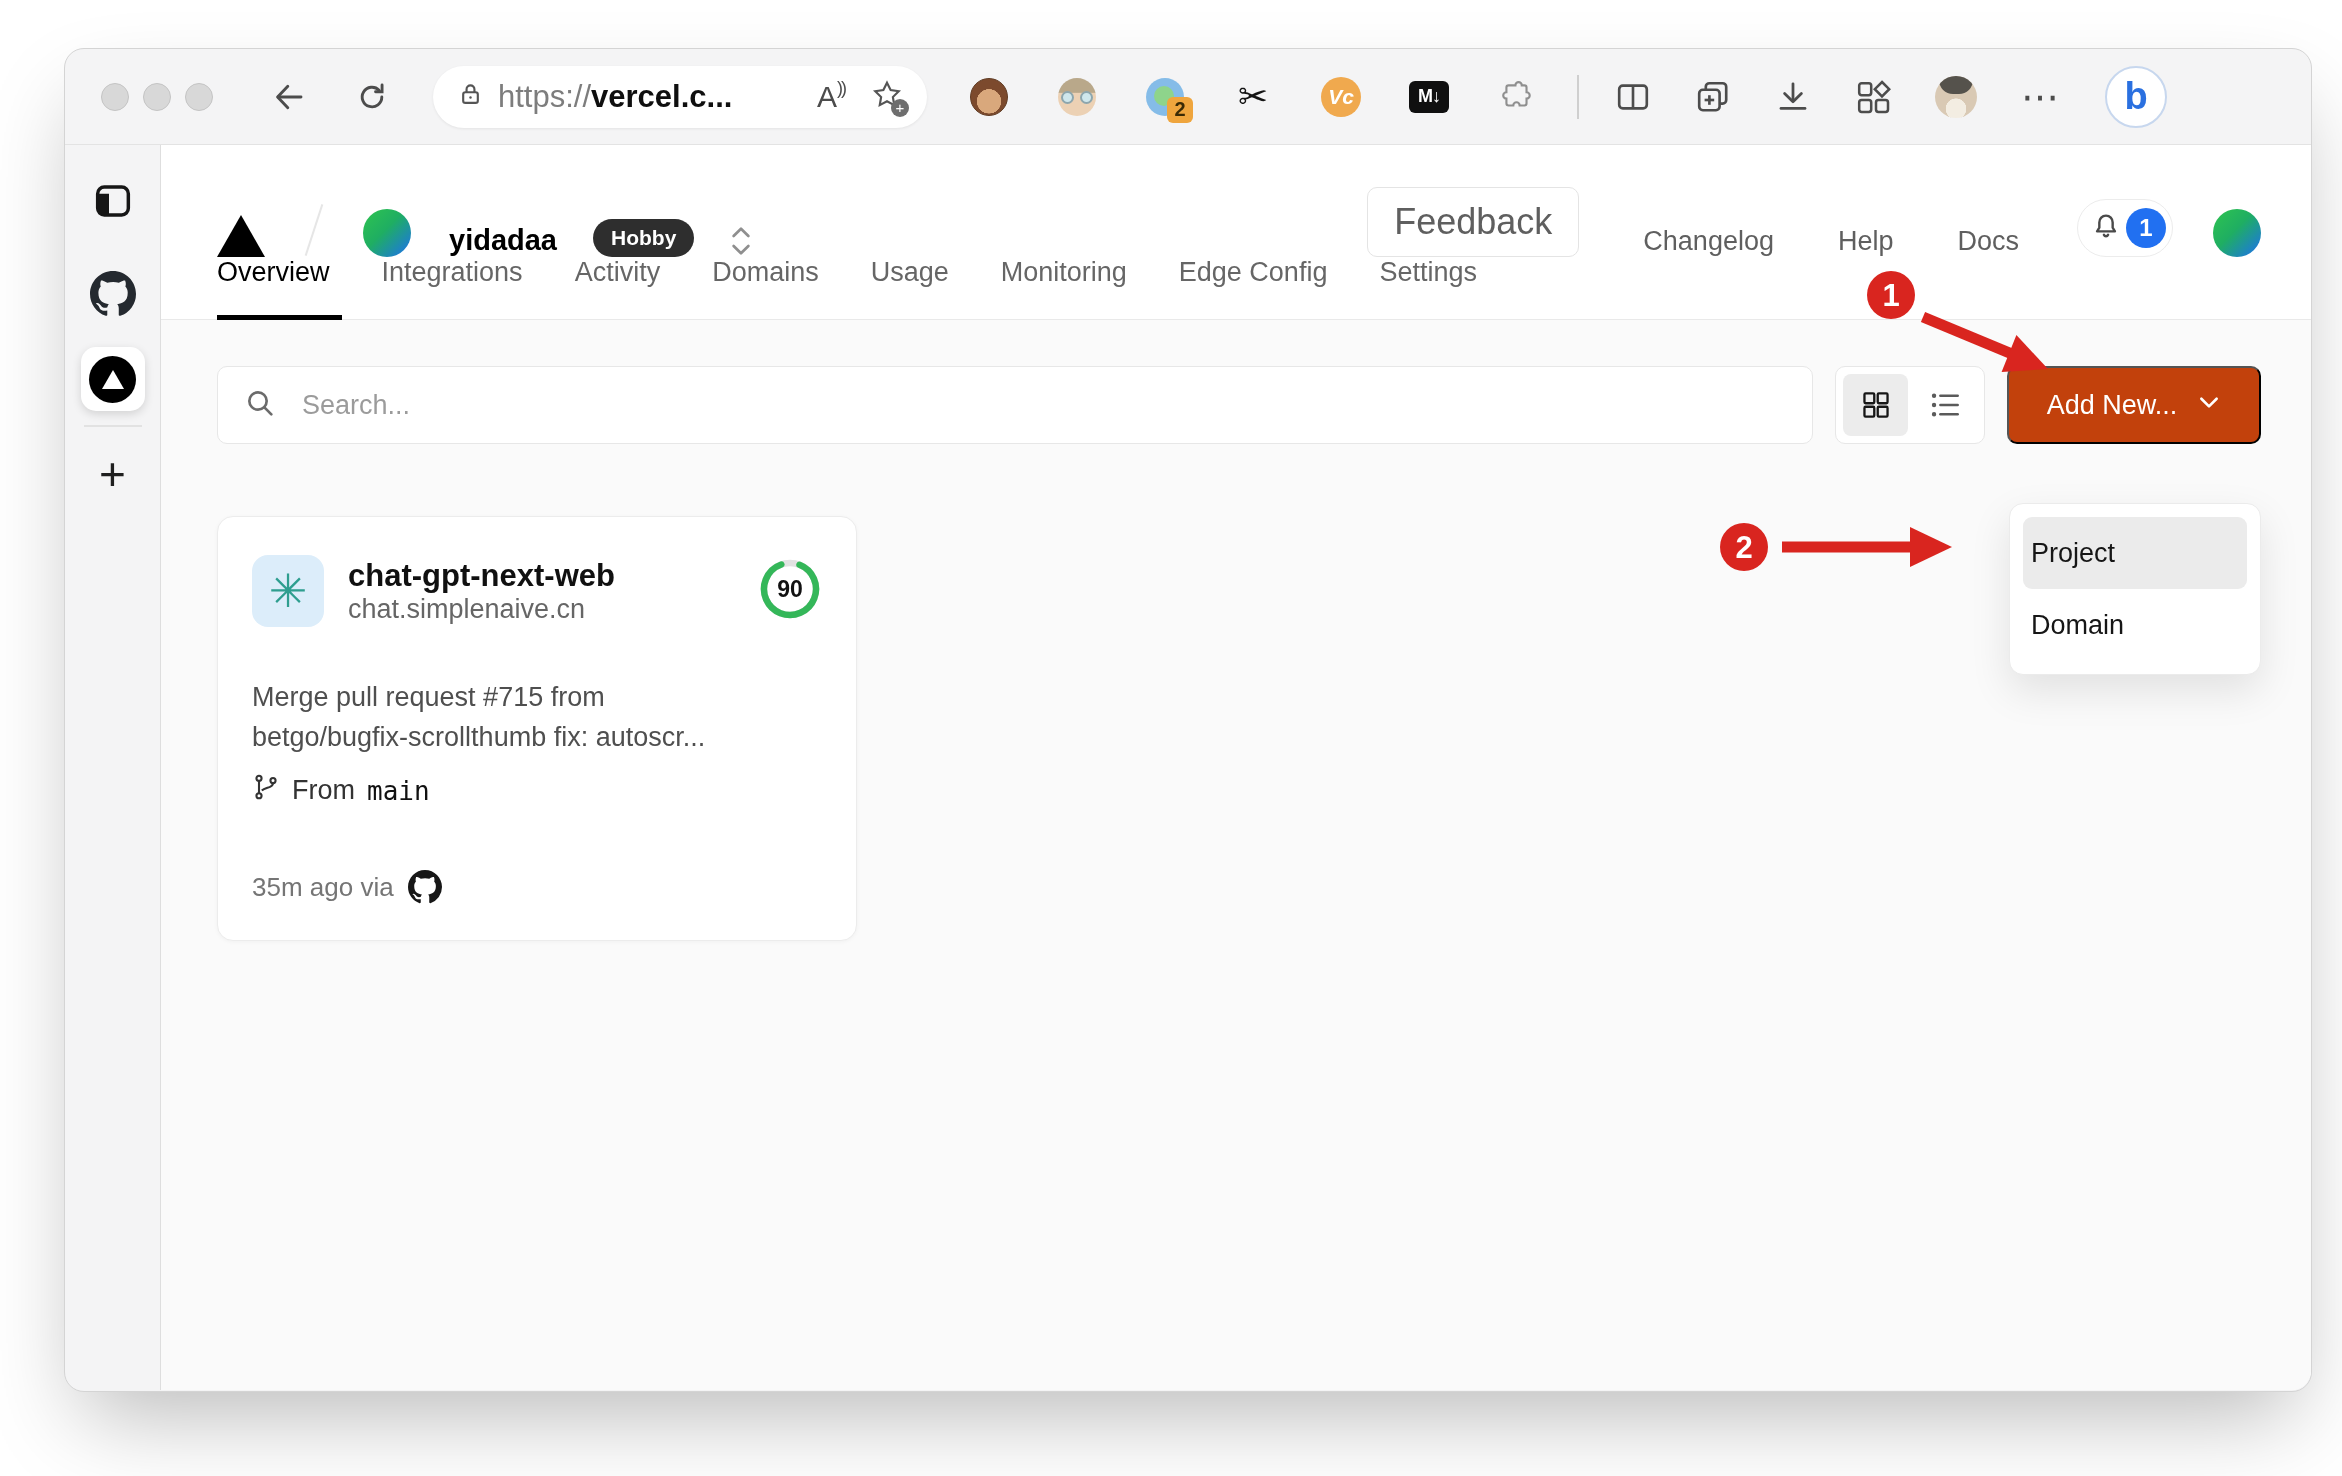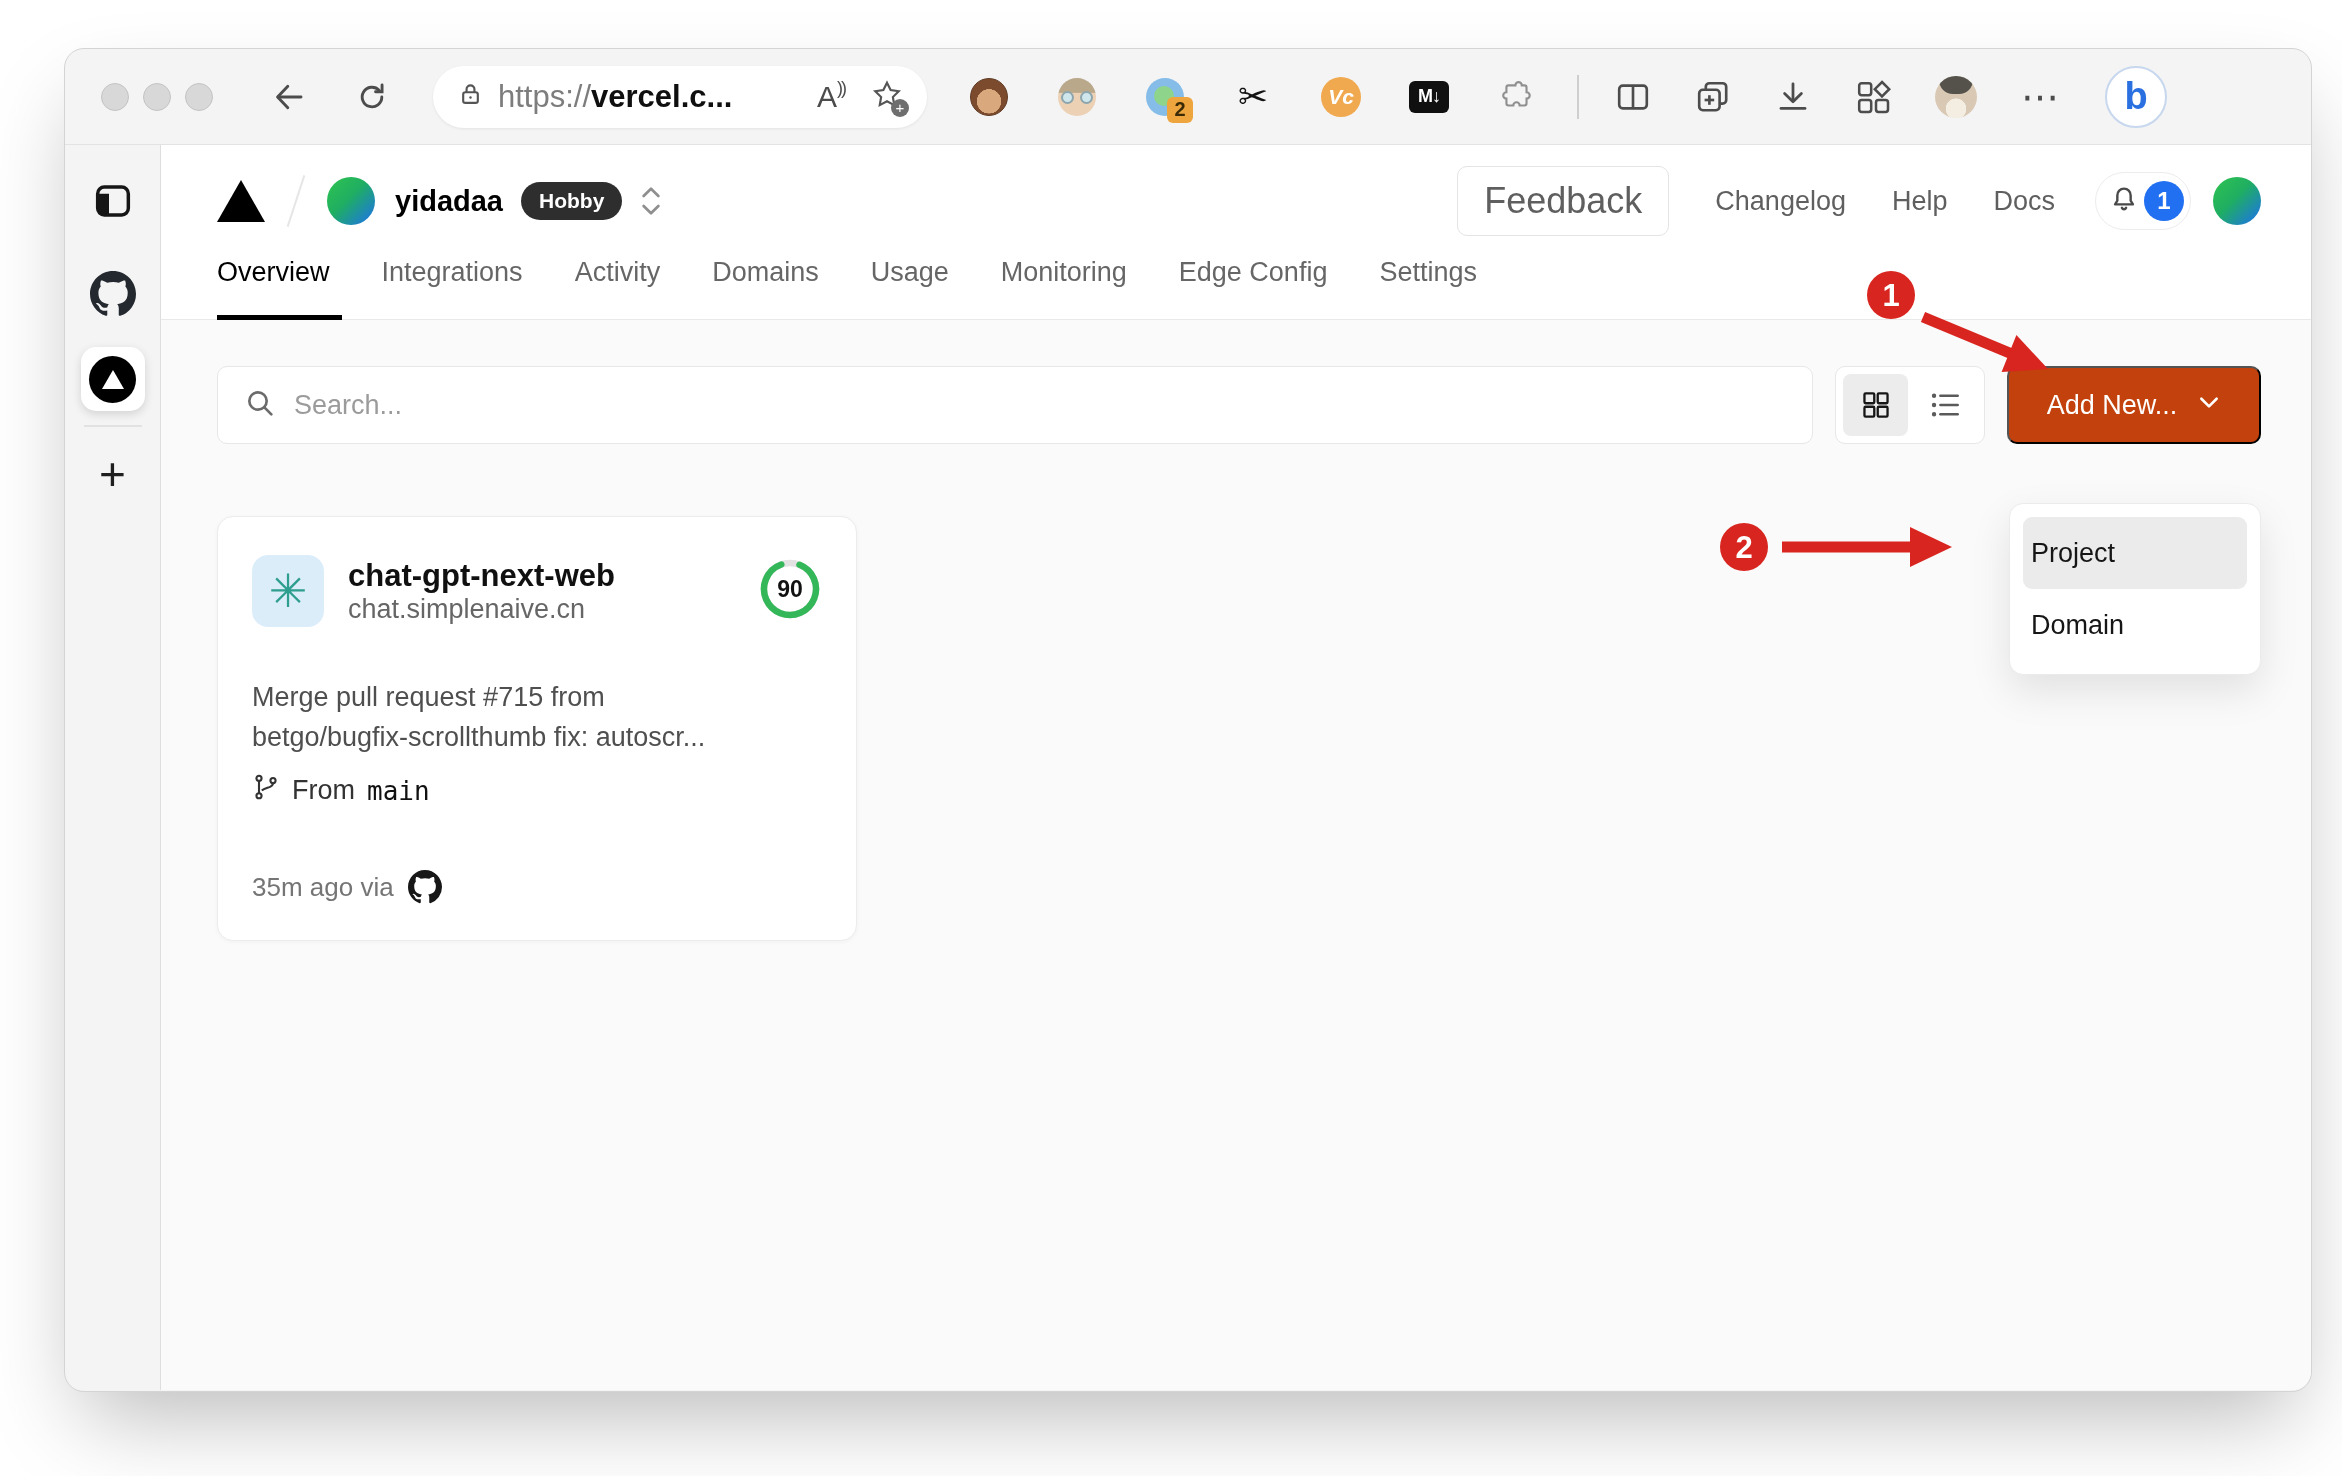--- a/index.html
+++ b/index.html
@@ -60,21 +60,21 @@
   .sb-active { margin-top:26px; width:64px; height:64px; background:#fff; border-radius:15px;
     box-shadow:0 3px 10px rgba(0,0,0,.14); display:flex; align-items:center; justify-content:center; }
   .sb-circle { width:47px; height:47px; border-radius:50%; background:#000; display:flex; align-items:center; justify-content:center; }
   .sb-tri { width:0; height:0; border-left:11px solid transparent; border-right:11px solid transparent; border-bottom:19px solid #fff; }
   .sb-divider { margin-top:14px; width:58px; height:2px; background:#e2e2e2; }
   .sb-plus { margin-top:24px; font-size:46px; font-weight:300; color:#1f1f1f; line-height:1; }
 
   .page { flex:1; background:#fff; border-radius:0 0 20px 0; display:flex; flex-direction:column; position:relative; }
 
   
-  .crumb-row { height:112px; display:flex; align-items:center; padding:0 50px 0 56px; }
+  .crumb-row { height:112px; display:flex; align-items:flex-end; padding:0 50px 0 56px;gap:18px; }
   .v-tri { width:0; height:0; border-left:24px solid transparent; border-right:24px solid transparent; border-bottom:42px solid #000; }
   .slash { width:2px; height:54px; background:#e6e6e6; transform:rotate(18deg); margin:0 30px; }
   .avatar { width:48px; height:48px; border-radius:50%; background:linear-gradient(135deg,#2fc44f 0%,#1fae62 45%,#1d6ff2 100%); }
   .team-name { margin-left:20px; font-size:29px; font-weight:700; color:#000; }
   .plan-badge { margin-left:18px; background:#2e2e2e; color:#fff; font-size:21px; font-weight:600;
     padding:7px 18px; border-radius:999px; }
   .selector { margin-left:16px; display:flex; align-items:center; }
   .spacer { flex:1; }
   .feedback-btn { border:1px solid #e4e4e4; background:#fff; border-radius:10px; padding:13px 26px;
     font-size:36px; color:#5f5f5f; }
@@ -91,21 +91,21 @@
     font-size:27px; color:#666; }
   .tab.first { padding-left:0; }
   .tab.active { color:#000; }
   .tab.active::after { content:""; position:absolute; left:0; right:14px; bottom:-1px; height:5px; background:#000; }
 
   
   .content { flex:1; background:#fafafa; padding:46px 50px 0 56px; border-radius:0 0 20px 0; }
   .controls { display:flex; gap:22px; }
   .search { flex:1; height:78px; background:#fff; border:1px solid #e7e7e7; border-radius:10px;
     display:flex; align-items:center; padding:0 26px; }
-  .search input { flex:1; border:none; outline:none; background:transparent; margin-left:18px;
+  .search input { flex:1; border:none; outline:none; background:transparent; margin-left:26px;
     font-size:27px; color:#111; font-family:"Liberation Sans", sans-serif; }
   .search input::placeholder { color:#9b9b9b; }
   .toggle { width:150px; height:78px; background:#fff; border:1px solid #e7e7e7; border-radius:10px;
     display:flex; padding:7px; gap:4px; }
   .seg { flex:1; border-radius:8px; display:flex; align-items:center; justify-content:center; }
   .seg.sel { background:#ececec; }
   .addnew { width:254px; height:78px; background:#c2410c; border-radius:10px; color:#fff; font-size:27px; font-weight:500;
     display:flex; align-items:center; justify-content:center; gap:20px; }
 
   

